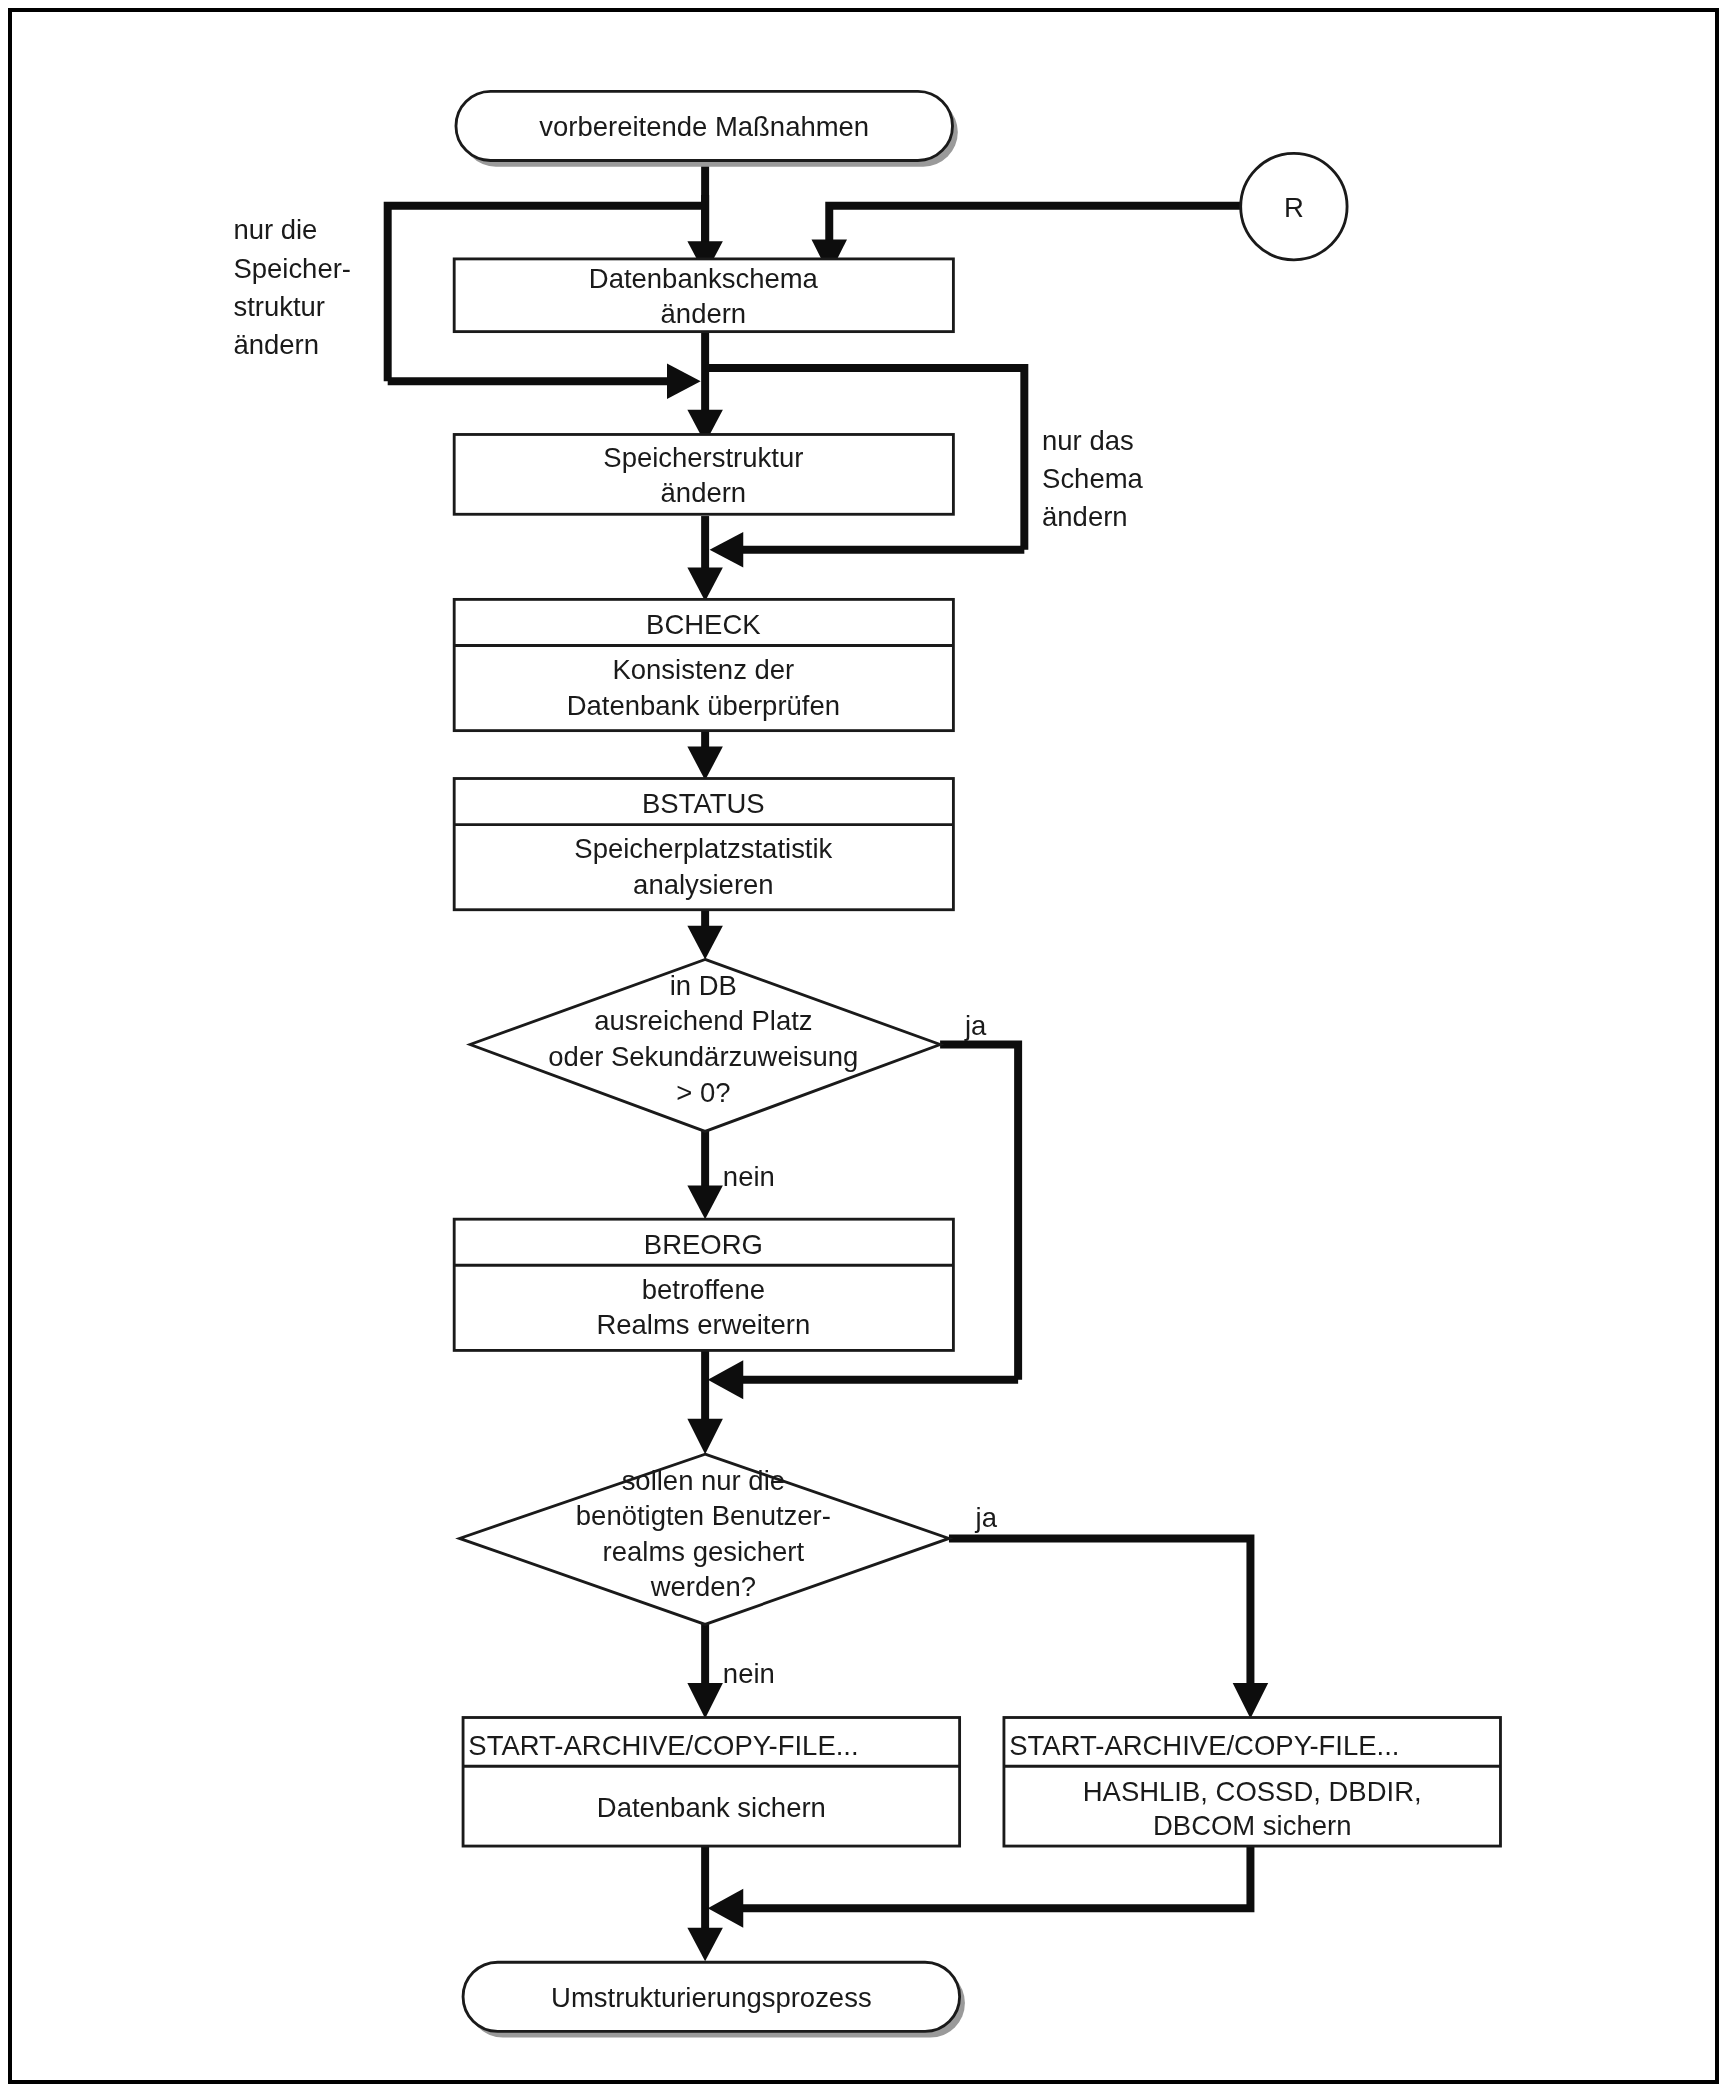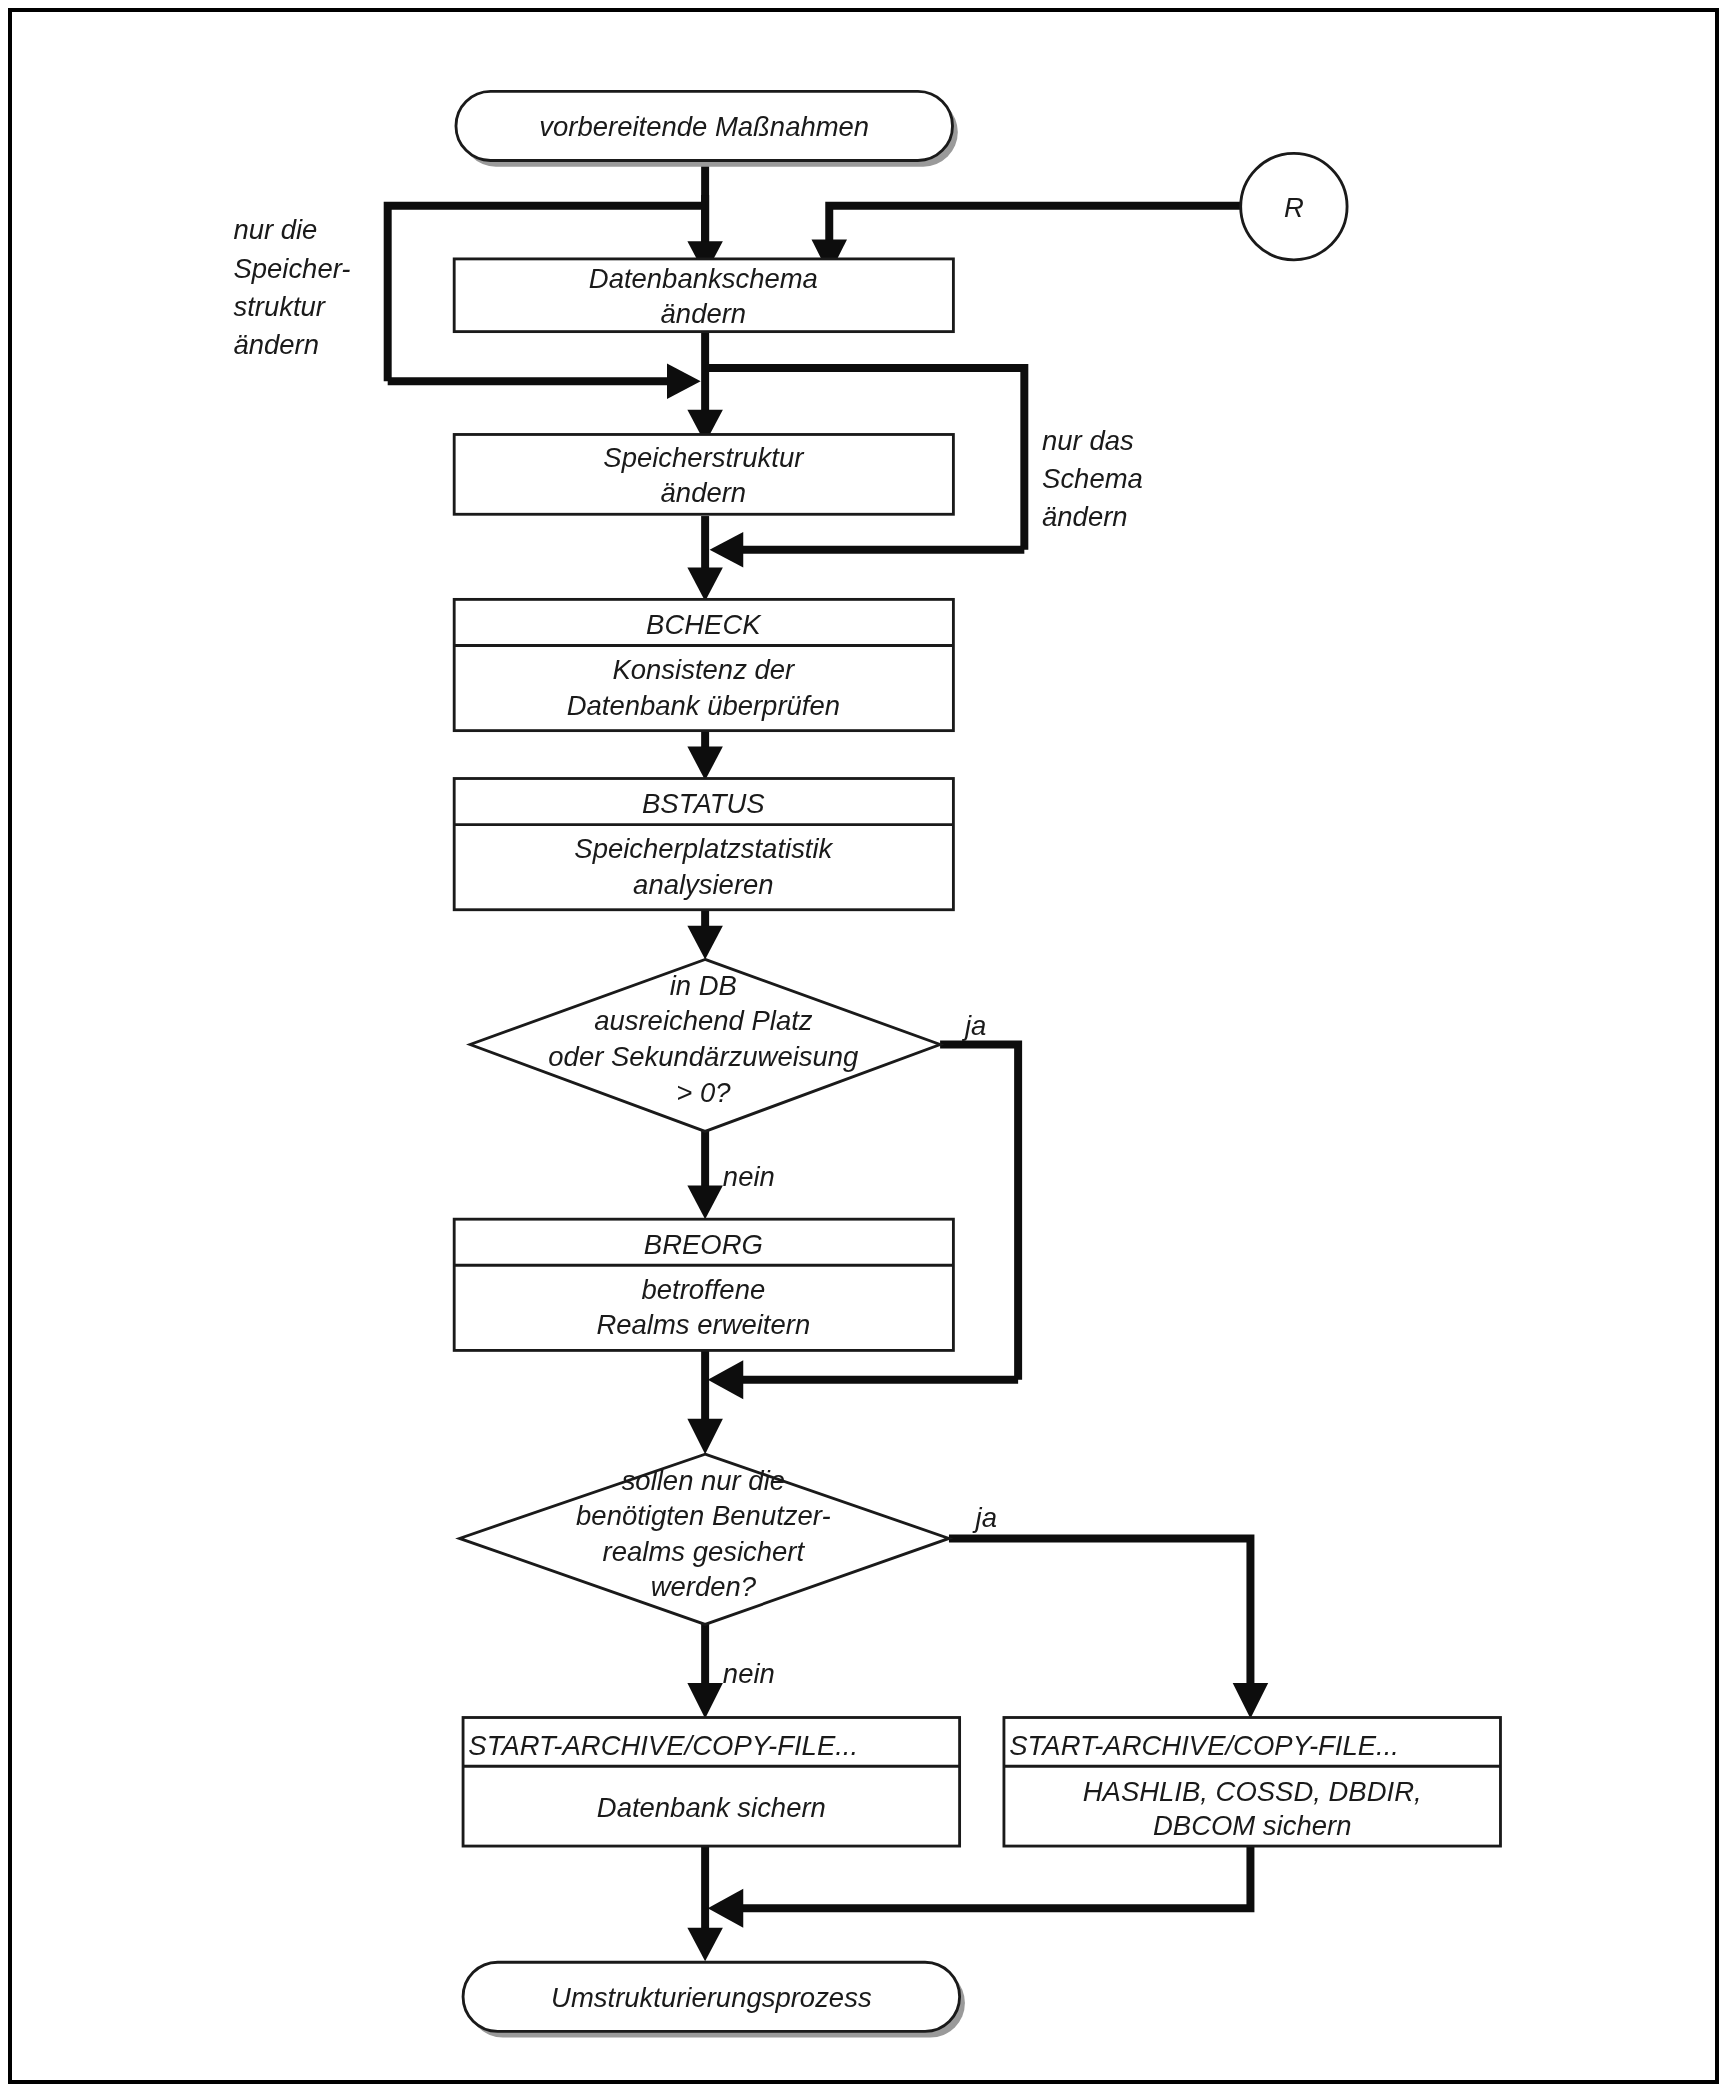--- a/index.html
+++ b/index.html
@@ -9,21 +9,20 @@
   }
   body {
     font-family: "Liberation Sans", sans-serif;
   }
   #page {
     position: relative;
     width: 1733px;
     height: 2097px;
     background: #ffffff;
     overflow: hidden;
-    font-style: italic;
   }
   #frame {
     position: absolute;
     left: 8px;
     top: 8px;
     width: 1711px;
     height: 2076px;
     border: 4.4px solid #000000;
     box-sizing: border-box;
   }

